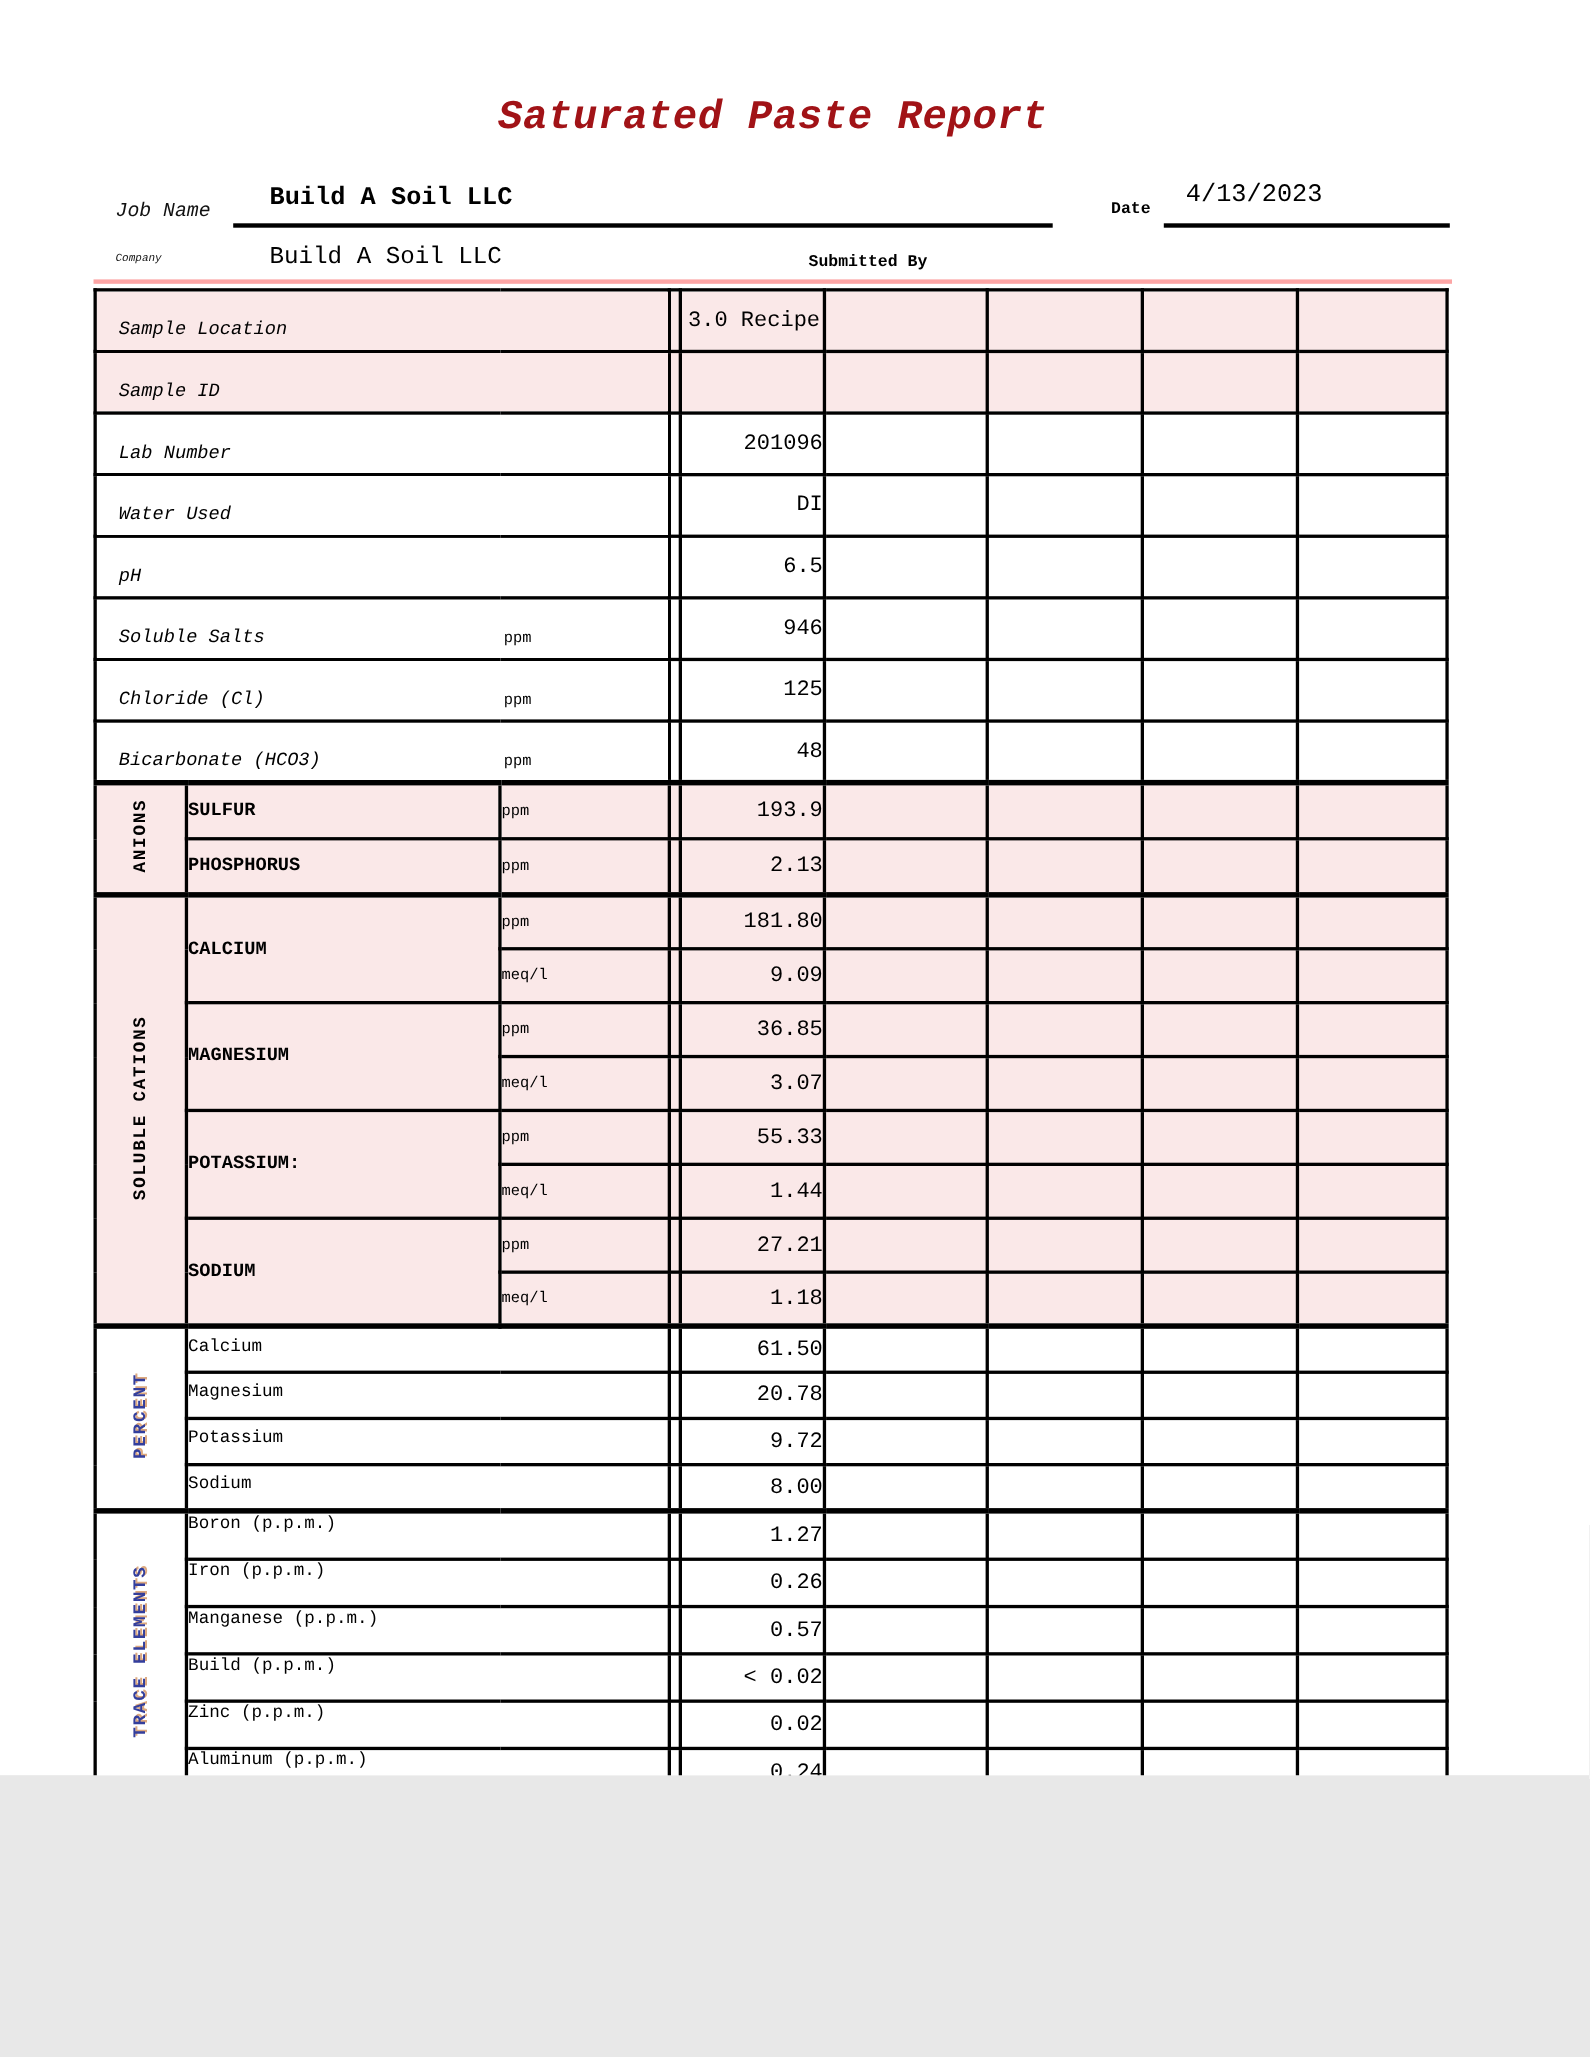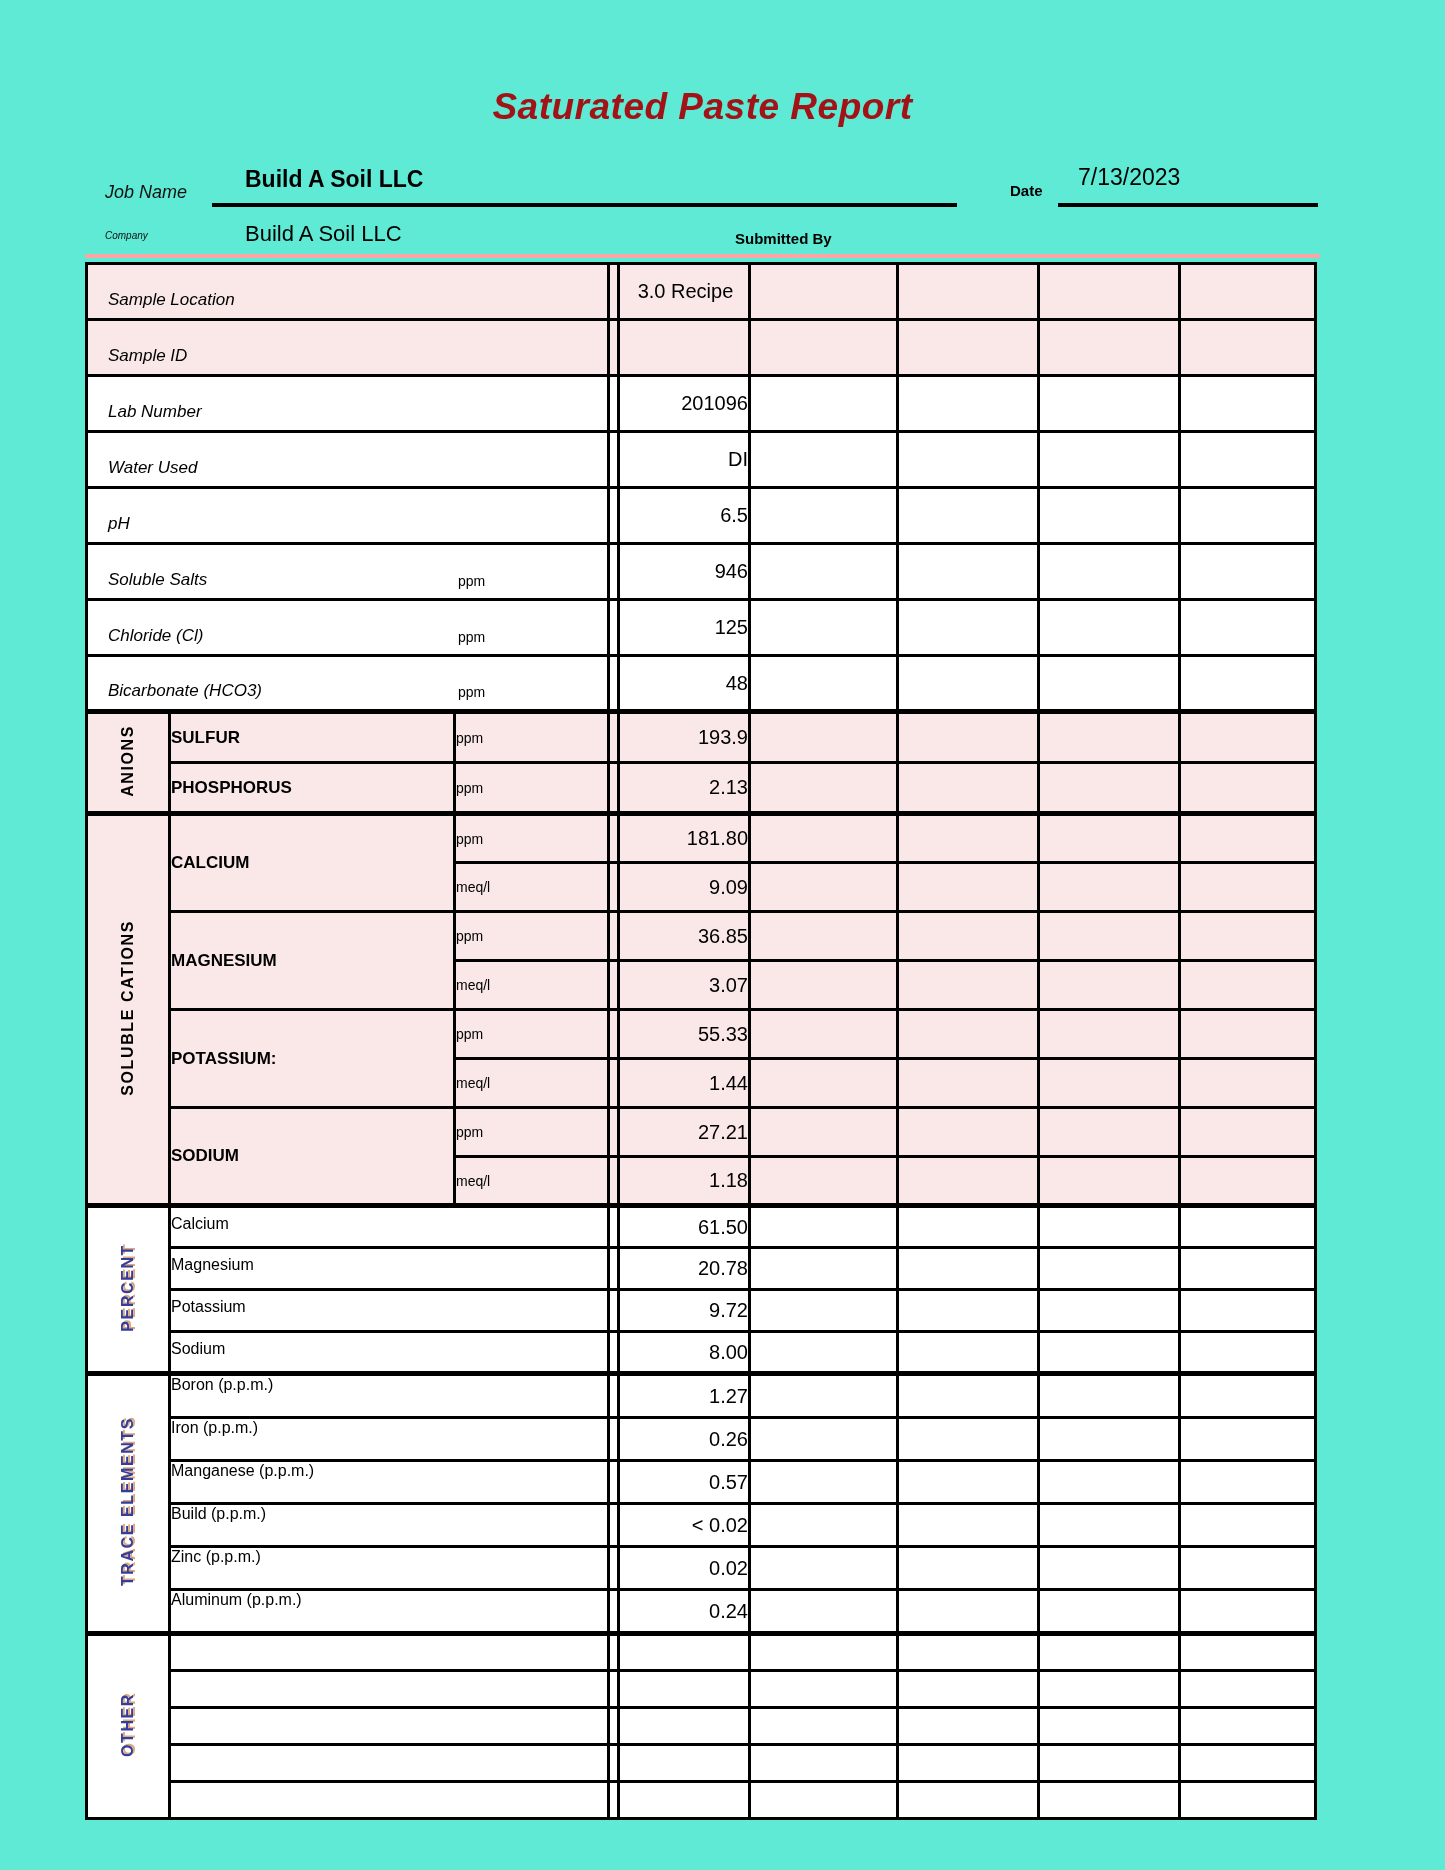--- a/index.html
+++ b/index.html
@@ -5,23 +5,23 @@
   :root{
     --pink-row:#FAE8E8;
     --title-red:#A11317;
     --footer-navy:#1B1B78;
     --section-label-blue:#333E9C;
   }
   *{margin:0;padding:0;box-sizing:border-box;}
   html,body{background:#e8e8e8;}
   .page{
     position:relative;
-    width:1445px;height:1870px;
-    background:#5eead4;
-    font-family:Liberation Sans, sans-serif;
+    width:1445px;height:1614px;
+    background:#ffffff;
+    font-family:Liberation Mono, monospace;
     color:#000;
     overflow:hidden;
   }
   
   .title{
     position:absolute;top:86px;left:85px;width:1235px;
     text-align:center;
     font-size:37px;font-weight:bold;font-style:italic;
     color:var(--title-red);
     letter-spacing:.5px;
@@ -121,21 +121,21 @@
 
 <div class="page">
 
   <div class="title">Saturated Paste Report</div>
 
   <span class="job-label lbl-italic">Job Name</span>
   <span class="job-value">Build A Soil LLC</span>
   <div class="job-line"></div>
 
   <span class="date-label">Date</span>
-  <span class="date-value">7/13/2023</span>
+  <span class="date-value">4/13/2023</span>
   <div class="date-line"></div>
 
   <span class="company-label lbl-italic">Company</span>
   <span class="company-value">Build A Soil LLC</span>
   <span class="submitted-label">Submitted By</span>
 
   <div class="table-wrap">
     <table class="report">
       <colgroup>
         <col style="width:83px">

